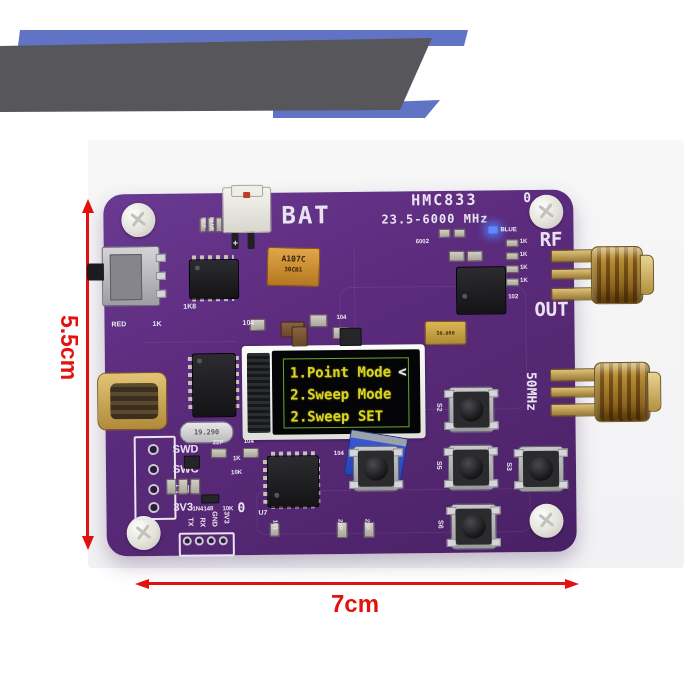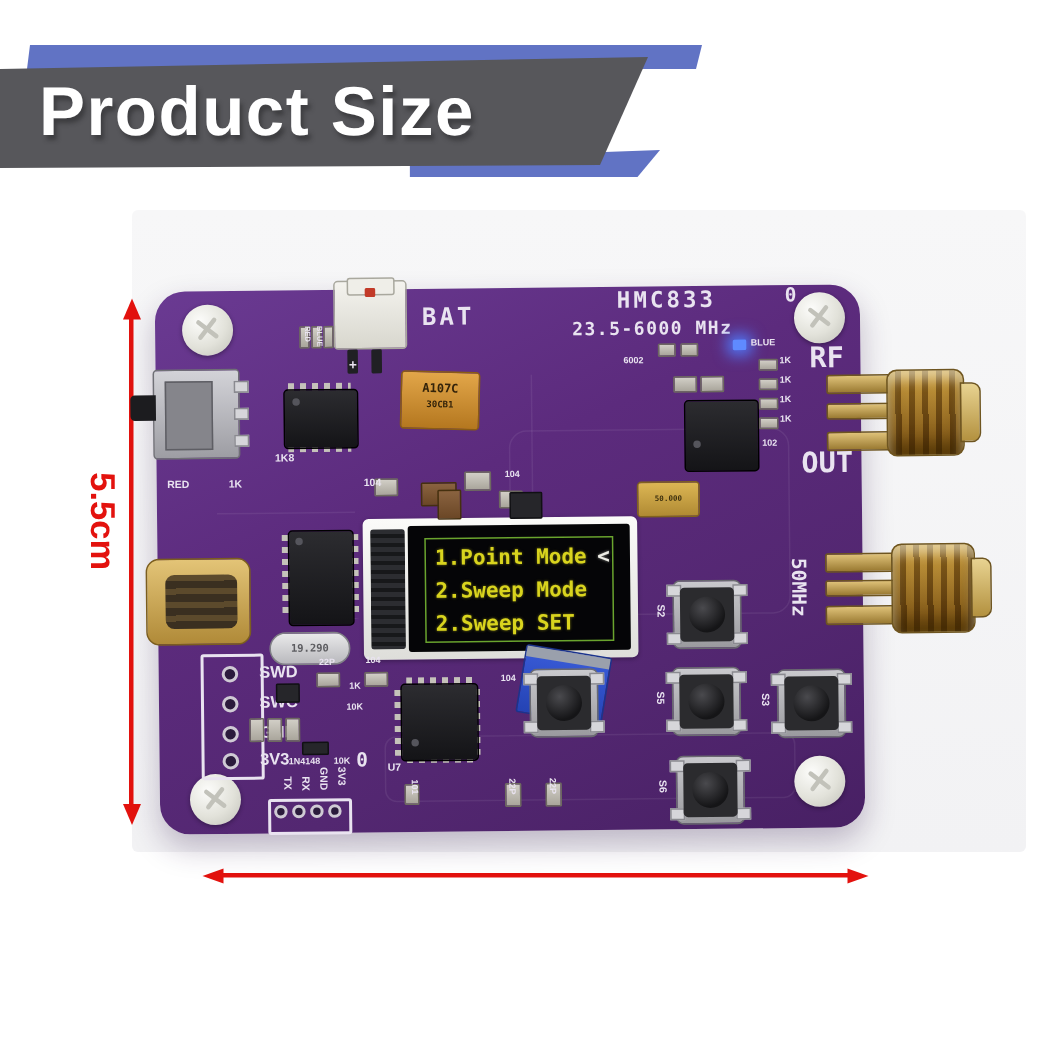--- a/index.html
+++ b/index.html
@@ -117,49 +117,49 @@
   .silk-box{position:absolute;border:2px solid #e9e3f0;border-radius:2px;}
 </style>
 </head>
 <body>
 
 <div id="stage">
 
   <div class="banner-blue" style="left:18px;top:30px;width:450px;height:16px;clip-path:polygon(2px 0,450px 0,446px 16px,0 16px);"></div>
   <div class="banner-blue" style="left:273px;top:100px;width:167px;height:18px;clip-path:polygon(0 6px,167px 0,152px 18px,0 18px);"></div>
   <div id="banner-gray"></div>
-  <div id="banner-title">Product Size</div>
 
   <div id="photo-bg"></div>
 
   <div class="dim-line" style="left:86px;top:211px;width:2.5px;height:326px;"></div>
   <div class="tri" style="left:81.5px;top:199px;border-left:6px solid transparent;border-right:6px solid transparent;border-bottom:14px solid #e3120e;"></div>
   <div class="tri" style="left:81.5px;top:536px;border-left:6px solid transparent;border-right:6px solid transparent;border-top:14px solid #e3120e;"></div>
   <div class="dim-label" style="left:28px;top:334px;width:80px;text-align:center;font-size:23px;transform:rotate(90deg);">5.5cm</div>
 
   <div class="dim-line" style="left:147px;top:582px;width:420px;height:2.5px;"></div>
   <div class="tri" style="left:135px;top:578.5px;border-top:5px solid transparent;border-bottom:5px solid transparent;border-right:14px solid #e3120e;"></div>
   <div class="tri" style="left:565px;top:578.5px;border-top:5px solid transparent;border-bottom:5px solid transparent;border-left:14px solid #e3120e;"></div>
+  <div class="dim-label" style="left:315px;top:590px;width:80px;text-align:center;font-size:24px;">7cm</div>
 
   <div id="board">
 
     <div class="trace" style="left:235px;top:95px;width:185px;height:122px;"></div>
     <div class="trace" style="left:150px;top:298px;width:272px;height:42px;border-radius:8px;"></div>
     <div class="tline" style="left:40px;top:148px;width:92px;height:1px;"></div>
     <div class="tline" style="left:250px;top:58px;width:1px;height:90px;"></div>
 
     <div class="screw" style="left:18px;top:9px;"></div>
     <div class="screw" style="left:426px;top:5px;"></div>
     <div class="screw" style="left:423px;top:314px;"></div>
     <div class="screw" style="left:20px;top:322px;"></div>
 
     <div class="silk mono" style="left:308px;top:1px;font-size:15px;letter-spacing:2px;">HMC833</div>
     <div class="silk mono" style="left:278px;top:22px;font-size:12px;letter-spacing:1px;text-align:center;">23.5-6000 MHz</div>
     <div class="silk mono" style="left:420px;top:1px;font-size:13px;">0</div>
-    <div class="silk mono" style="left:178px;top:10px;font-size:16px;letter-spacing:2px;">BAT</div>
+    <div class="silk mono" style="left:178px;top:10px;font-size:24px;letter-spacing:2px;">BAT</div>
     <div class="silk mono" style="left:436px;top:39px;font-size:19px;">RF</div>
     <div class="silk mono" style="left:430px;top:109px;font-size:19px;">OUT</div>
     <div class="silk mono vd" style="left:433px;top:182px;font-size:13px;">50MHz</div>
     <div class="silk mono" style="left:131px;top:308px;font-size:13px;">0</div>
 
     <div id="bat-conn">
       <div class="latch"></div>
       <div class="mark"></div>
     </div>
     <div class="bat-pin" style="left:128px;top:40px;"></div>

